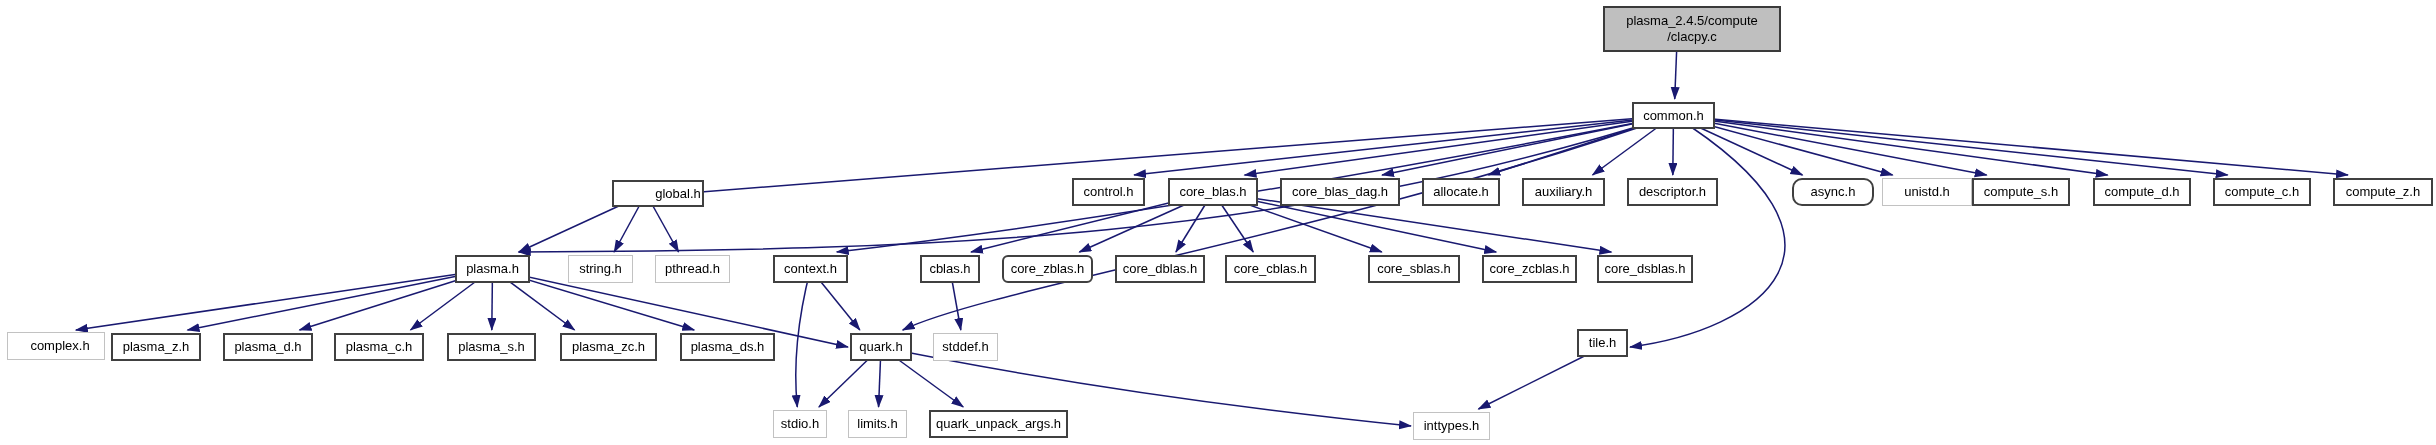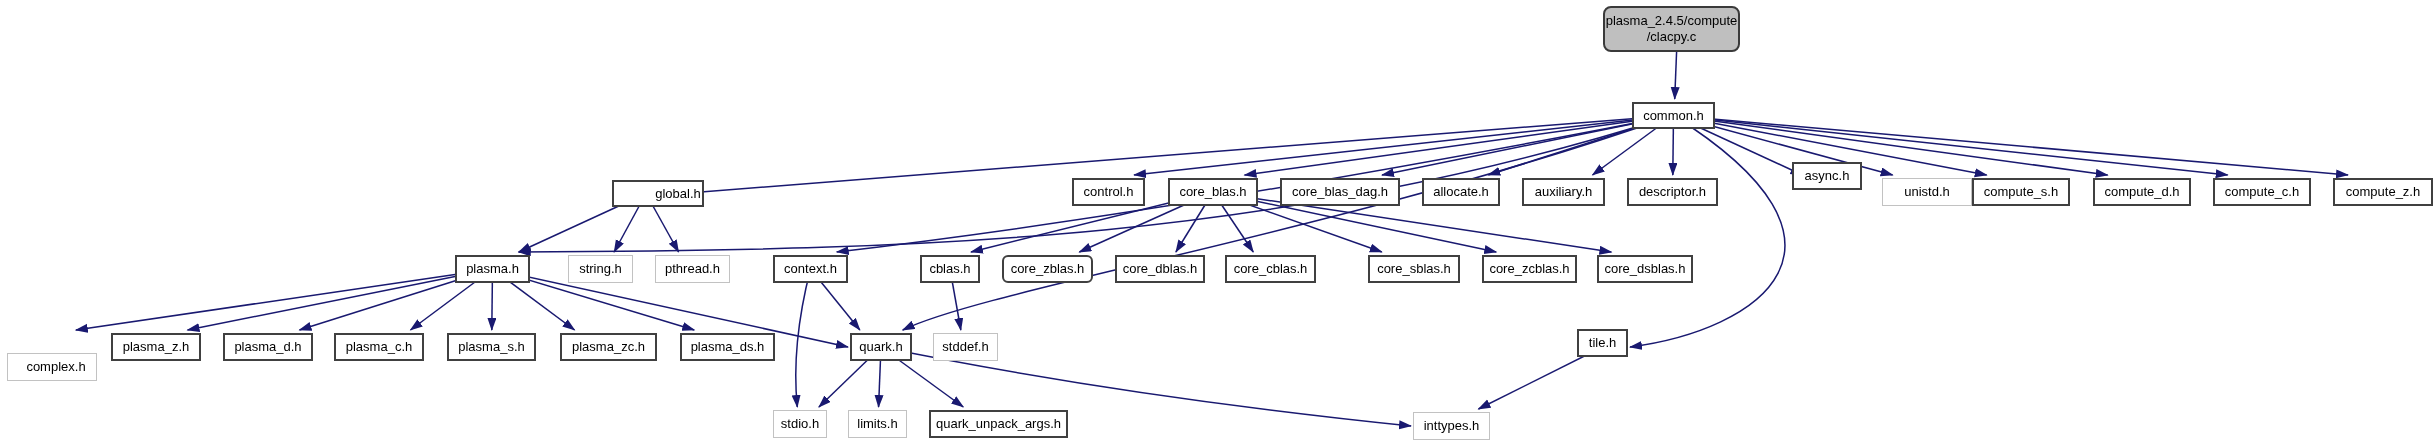--- a/index.html
+++ b/index.html
@@ -69,48 +69,48 @@
       <path d="M1213,192 L1381.8,252" class="edge" marker-end="url(#arrow)"></path>
       <path d="M1213,192 L1496.25,252" class="edge" marker-end="url(#arrow)"></path>
       <path d="M1213,192 L1611.4,252" class="edge" marker-end="url(#arrow)"></path>
       <path d="M950,269 L960.85,330" class="edge" marker-end="url(#arrow)"></path>
       <path d="M881,347 L818.9,407" class="edge" marker-end="url(#arrow)"></path>
       <path d="M881,347 L878.55,407" class="edge" marker-end="url(#arrow)"></path>
       <path d="M881,347 L963.25,407" class="edge" marker-end="url(#arrow)"></path>
       <path d="M881,347 Q1120,396 1411,426" class="edge" marker-end="url(#arrow)"></path>
       <path d="M1602.5,347 L1478.45,409" class="edge" marker-end="url(#arrow)"></path>
     </svg>
-<div class="node main" style="left: 1603px; top: 6px; width: 137px; height: 46px; border-radius: 8px;">plasma_2.4.5/compute
+<div class="node main" style="left: 1603px; top: 6px; width: 178px; height: 46px;">plasma_2.4.5/compute
 /clacpy.c</div>
     <div class="node" style="left: 1632px; top: 102px; width: 83px; height: 27px;">common.h</div>
     <div class="node" style="left: 612px; top: 180px; width: 92px; height: 27px; padding-left: 40px;">global.h</div>
     <div class="node" style="left: 1072px; top: 178px; width: 73px; height: 28px;">control.h</div>
     <div class="node" style="left: 1168px; top: 178px; width: 90px; height: 28px;">core_blas.h</div>
     <div class="node" style="left: 1280px; top: 178px; width: 120px; height: 28px;">core_blas_dag.h</div>
     <div class="node" style="left: 1422px; top: 178px; width: 78px; height: 28px;">allocate.h</div>
     <div class="node" style="left: 1522px; top: 178px; width: 83px; height: 28px;">auxiliary.h</div>
     <div class="node" style="left: 1627px; top: 178px; width: 91px; height: 28px;">descriptor.h</div>
-    <div class="node" style="left: 1792px; top: 162px; width: 70px; height: 28px;">async.h</div>
+    <div class="node" style="left: 1792px; top: 178px; width: 82px; height: 28px; border-radius: 10px;">async.h</div>
     <div class="node system" style="left: 1882px; top: 178px; width: 90px; height: 28px;">unistd.h</div>
     <div class="node" style="left: 1972px; top: 178px; width: 98px; height: 28px;">compute_s.h</div>
     <div class="node" style="left: 2093px; top: 178px; width: 98px; height: 28px;">compute_d.h</div>
     <div class="node" style="left: 2213px; top: 178px; width: 98px; height: 28px;">compute_c.h</div>
     <div class="node" style="left: 2333px; top: 178px; width: 100px; height: 28px;">compute_z.h</div>
     <div class="node" style="left: 455px; top: 255px; width: 75px; height: 28px;">plasma.h</div>
     <div class="node system" style="left: 568px; top: 255px; width: 65px; height: 28px;">string.h</div>
     <div class="node system" style="left: 655px; top: 255px; width: 75px; height: 28px;">pthread.h</div>
     <div class="node" style="left: 773px; top: 255px; width: 75px; height: 28px;">context.h</div>
     <div class="node" style="left: 920px; top: 255px; width: 60px; height: 28px;">cblas.h</div>
     <div class="node" style="left: 1002px; top: 255px; width: 91px; height: 28px; border-radius: 6px;">core_zblas.h</div>
     <div class="node" style="left: 1115px; top: 255px; width: 90px; height: 28px;">core_dblas.h</div>
     <div class="node" style="left: 1225px; top: 255px; width: 91px; height: 28px;">core_cblas.h</div>
     <div class="node" style="left: 1368px; top: 255px; width: 92px; height: 28px;">core_sblas.h</div>
     <div class="node" style="left: 1482px; top: 255px; width: 95px; height: 28px;">core_zcblas.h</div>
     <div class="node" style="left: 1597px; top: 255px; width: 96px; height: 28px;">core_dsblas.h</div>
-    <div class="node system" style="left: 7px; top: 353px; width: 90px; height: 28px; padding-left: 8px;">complex.h</div>
+    <div class="node system" style="left: 7px; top: 332px; width: 98px; height: 28px; padding-left: 8px;">complex.h</div>
     <div class="node" style="left: 111px; top: 333px; width: 90px; height: 28px;">plasma_z.h</div>
     <div class="node" style="left: 223px; top: 333px; width: 90px; height: 28px;">plasma_d.h</div>
     <div class="node" style="left: 334px; top: 333px; width: 90px; height: 28px;">plasma_c.h</div>
     <div class="node" style="left: 447px; top: 333px; width: 89px; height: 28px;">plasma_s.h</div>
     <div class="node" style="left: 560px; top: 333px; width: 97px; height: 28px;">plasma_zc.h</div>
     <div class="node" style="left: 680px; top: 333px; width: 95px; height: 28px;">plasma_ds.h</div>
     <div class="node" style="left: 850px; top: 333px; width: 62px; height: 28px;">quark.h</div>
     <div class="node system" style="left: 933px; top: 333px; width: 65px; height: 28px;">stddef.h</div>
     <div class="node" style="left: 1577px; top: 329px; width: 51px; height: 28px;">tile.h</div>
     <div class="node system" style="left: 773px; top: 410px; width: 54px; height: 28px;">stdio.h</div>

